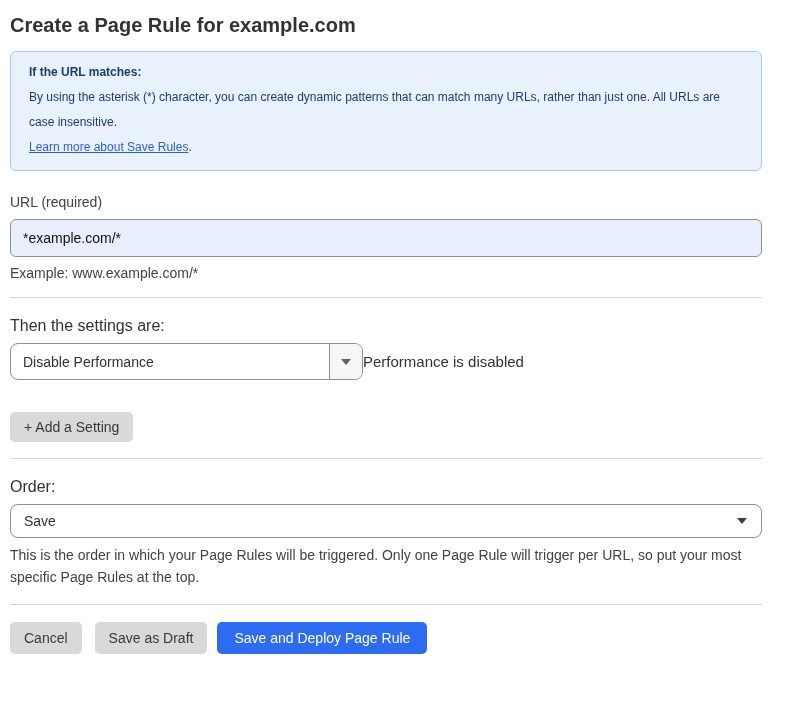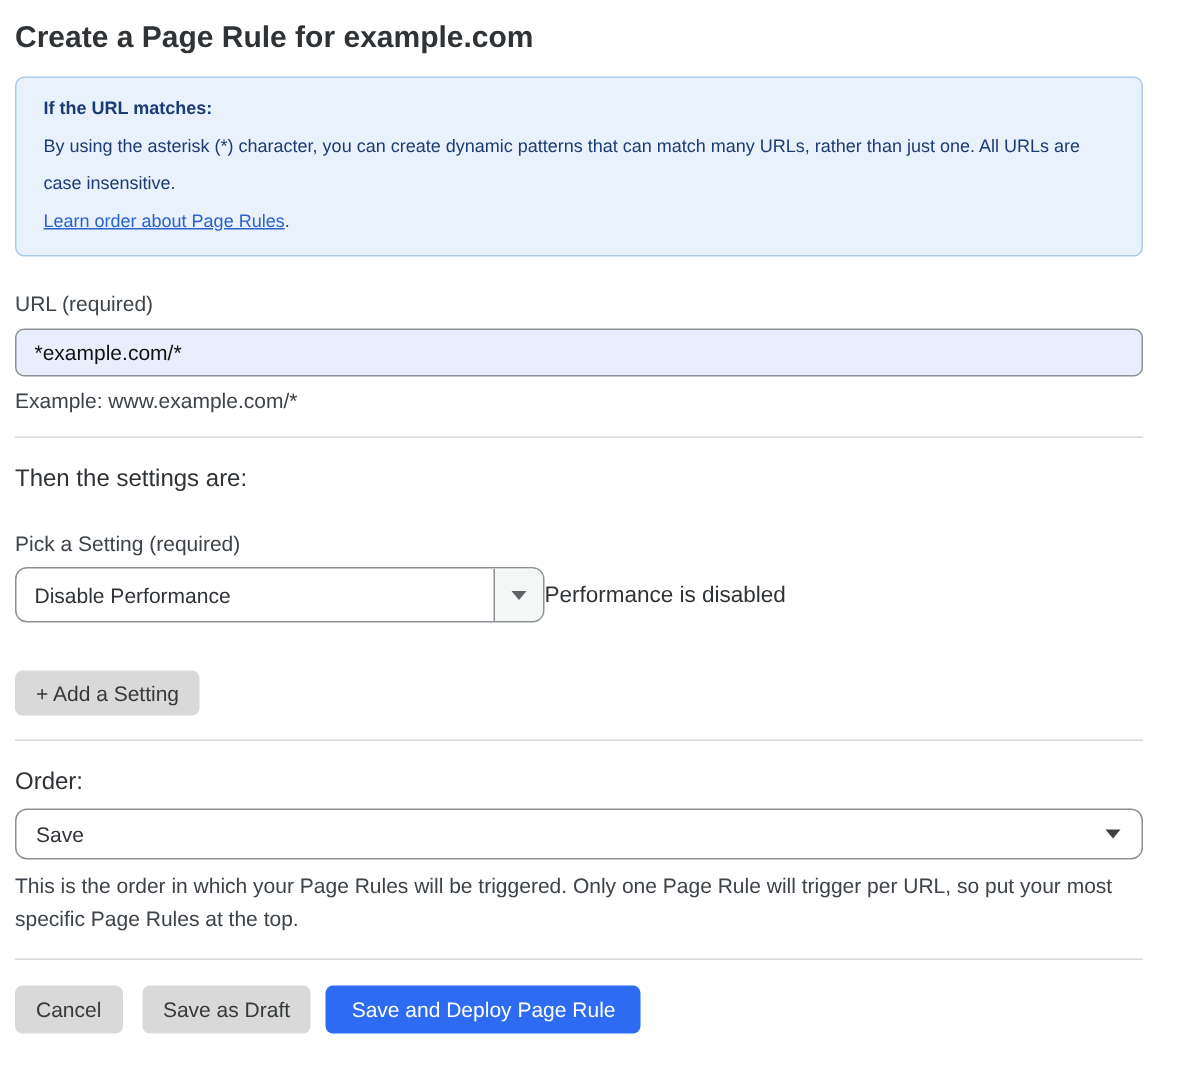--- a/index.html
+++ b/index.html
@@ -25,21 +25,21 @@
   .info-box{margin-top:13px;background:var(--info-bg);border:1px solid var(--info-border);
     border-radius:6px;padding:8px 18px 10px;color:var(--info-text);font-size:12px;line-height:25px;}
   .info-heading{font-weight:700;}
   .info-body{max-width:705px;}
   .info-link-line a{color:var(--link-blue);text-decoration:underline;cursor:pointer;}
   .info-link-line span{color:var(--info-text);}
 
   .field-label{display:block;font-size:14px;line-height:17px;color:var(--text-label);}
   .mt-label{margin-top:23px;}
 
-  input.url-input{display:block;margin-top:8px;width:100%;height:32px;background:var(--input-bg);
+  input.url-input{display:block;margin-top:8px;width:100%;height:38px;background:var(--input-bg);
     border:1px solid var(--border-gray);border-radius:6px;padding:0 12px;font-size:14px;
     font-family:inherit;color:#111;outline:none;}
 
   .example-text{margin-top:8px;font-size:14px;color:var(--text-label);}
 
   hr.divider{border:none;border-top:1px solid var(--divider);margin-top:16px;}
 
   h2.section-heading{margin-top:18px;font-size:16px;line-height:20px;font-weight:400;color:var(--text-dark);}
   .section-heading + .field-label{margin-top:24px;}
 
@@ -73,31 +73,30 @@
 </head>
 <body>
 
 <div class="page">
 
   <h1 class="page-title">Create a Page Rule for example.com</h1>
 
   <div class="info-box">
     <p class="info-heading">If the URL matches:</p>
     <p class="info-body">By using the asterisk (*) character, you can create dynamic patterns that can match many URLs, rather than just one. All URLs are case insensitive.</p>
-    <p class="info-link-line"><a href="#">Learn order about Page Rules</a><span>.</span></p>
+    <p class="info-link-line"><a href="#">Learn more about Save Rules</a><span>.</span></p>
   </div>
 
   <label class="field-label mt-label">URL (required)</label>
   <input class="url-input" type="text" value="*example.com/*" style="">
   <div class="example-text">Example: www.example.com/*</div>
 
   <hr class="divider">
 
   <h2 class="section-heading">Then the settings are:</h2>
-  <label class="field-label">Pick a Setting (required)</label>
 
   <div class="setting-row">
     <div class="select-widget">
       <span class="select-value">Disable Performance</span>
       <span class="select-arrow-btn">
         <span class="triangle"></span>
       </span>
     </div>
     <span class="setting-status">Performance is disabled</span>
   </div>

